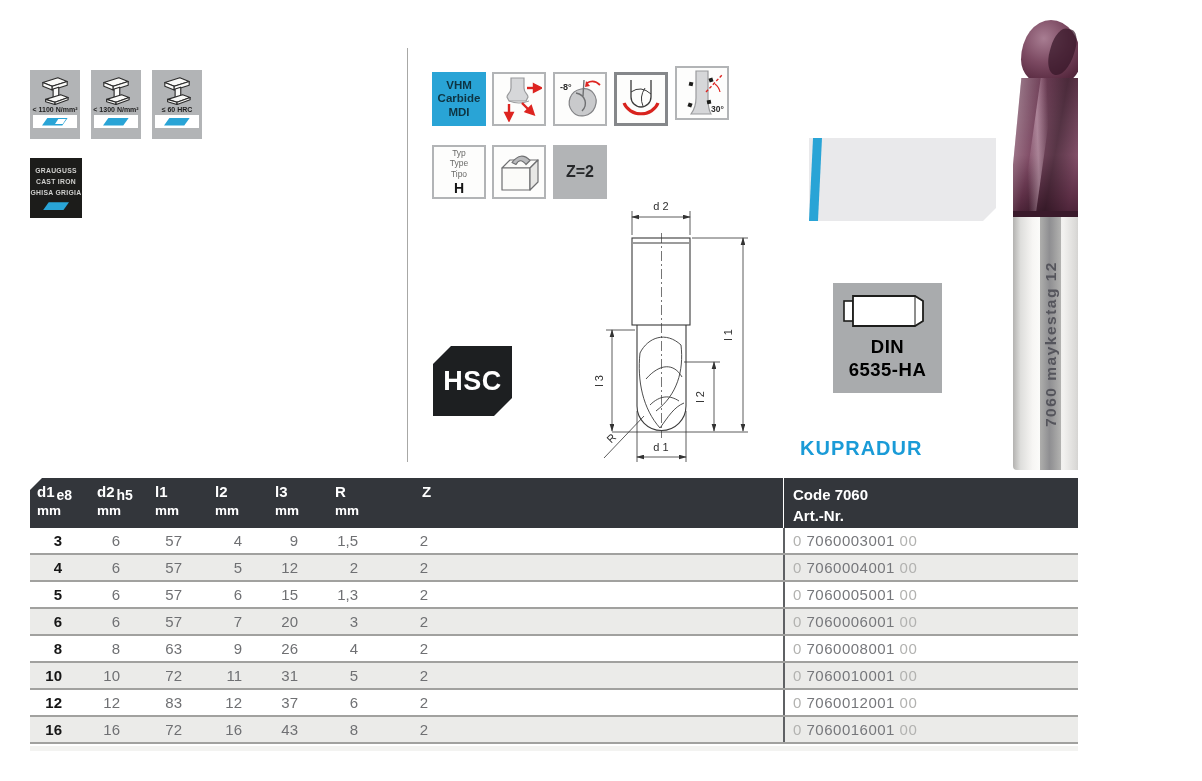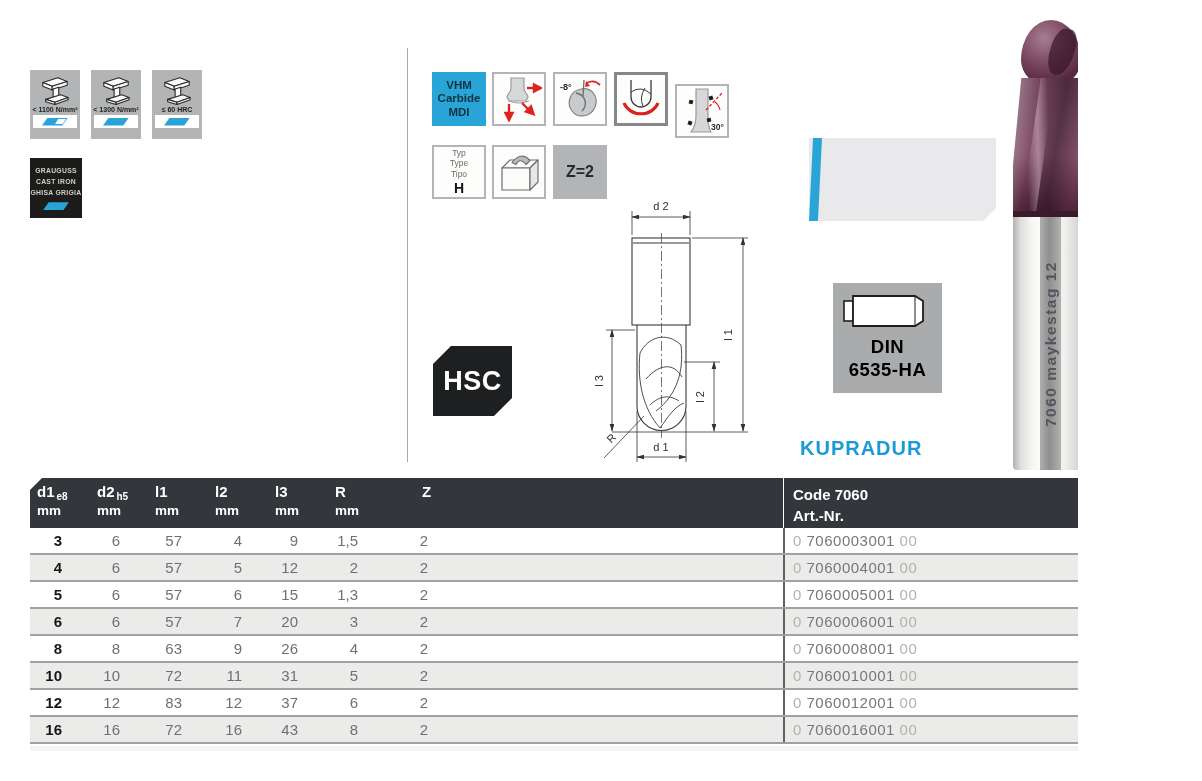--- a/index.html
+++ b/index.html
@@ -93,21 +93,21 @@
              background:linear-gradient(90deg,#9a9a98,#77777b 45%,#a3a3a1);}
   .etch{position:absolute;left:19px;bottom:4px;width:38px;height:244px;
         writing-mode:vertical-rl;transform:rotate(180deg);
         display:flex;align-items:center;justify-content:center;
         font-size:15.5px;font-weight:bold;color:#55555c;letter-spacing:1.5px;white-space:nowrap;}
 
   
   .thead{position:absolute;left:30px;top:478px;width:1145px;height:50px;background:#33363b;color:#fff;
          clip-path:polygon(12px 0,100% 0,100% calc(100% - 15px),calc(100% - 15px) 100%,0 100%,0 12px);}
   .hcol{position:absolute;top:6px;font-size:15px;font-weight:bold;line-height:1;}
-  .hsub{font-size:10px;position:relative;top:3px;margin-left:2px;font-weight:bold;}
+  .hsub{font-size:14px;position:relative;top:3px;margin-left:2px;font-weight:bold;}
   .hunit{display:block;font-size:13.5px;font-weight:bold;margin-top:5px;}
   .hsep{position:absolute;left:753px;top:0;width:1px;height:100%;background:#ffffff;}
   .hcode{position:absolute;left:763px;top:6px;font-size:15px;font-weight:bold;line-height:1.4;}
 
   .tbody{position:absolute;left:30px;top:528px;width:1145px;border-bottom:2px solid #a1a19f;}
   .trow{display:grid;grid-template-columns:32px 58px 62px 60px 56px 60px 70px auto 392px;
         height:27px;align-items:center;background:#fff;border-top:2px solid #a1a19f;box-sizing:border-box;}
   .trow:first-child{border-top:none;height:25px;}
   .trow.alt{background:#ebebe9;}
   .tcell{text-align:right;font-size:15px;color:#6f7073;}
@@ -217,21 +217,21 @@
 
   <div class="ibox hl" style="left:614px;top:72px;">
     <svg width="46" height="44" viewBox="0 0 46 44">
       <path d="M13,3 L13,20 A10,10 0 0 0 33,20 L33,3" fill="#fdfdfc" stroke="#3a3a3a" stroke-width="1.3"></path>
       <path d="M13,15 Q23,8 33,17" fill="none" stroke="#3a3a3a" stroke-width="1"></path>
       <path d="M25,29 Q21,20 27,11" fill="none" stroke="#3a3a3a" stroke-width="1"></path>
       <path d="M6,26 A18,16 0 0 0 40,26" fill="none" stroke="#d8231e" stroke-width="3.2"></path>
     </svg>
   </div>
 
-  <div class="ibox" style="left:675px;top:84px;">
+  <div class="ibox" style="left:675px;top:66px;">
     <svg width="46" height="46" viewBox="0 0 46 46">
       <path d="M17,1 L17,28 C17,35 15,40 12,44 L32,44 C29,39 29,34 29,28 L29,1 Z" fill="#d6d7d9" stroke="#9a9b9d" stroke-width="1.2"></path>
       <g stroke="#dd2420" stroke-width="1.4" stroke-dasharray="3 2" fill="none">
         <line x1="27" y1="22" x2="43" y2="5"></line>
       </g>
       <path d="M36,14 Q40,17 41,22" fill="none" stroke="#dd2420" stroke-width="1.2"></path>
       <g fill="#1d1d1b">
         <rect x="10" y="12" width="4" height="4" transform="rotate(12 12 14)"></rect>
         <rect x="30" y="8" width="4" height="4" transform="rotate(-18 32 10)"></rect>
         <rect x="9" y="33" width="4" height="4" transform="rotate(20 11 35)"></rect>

